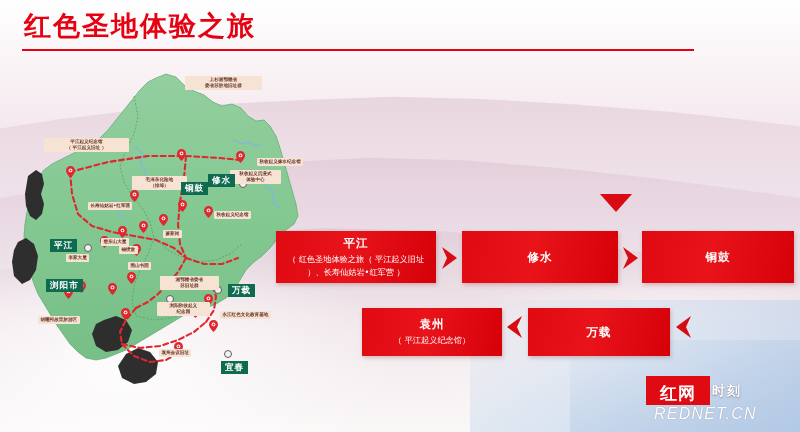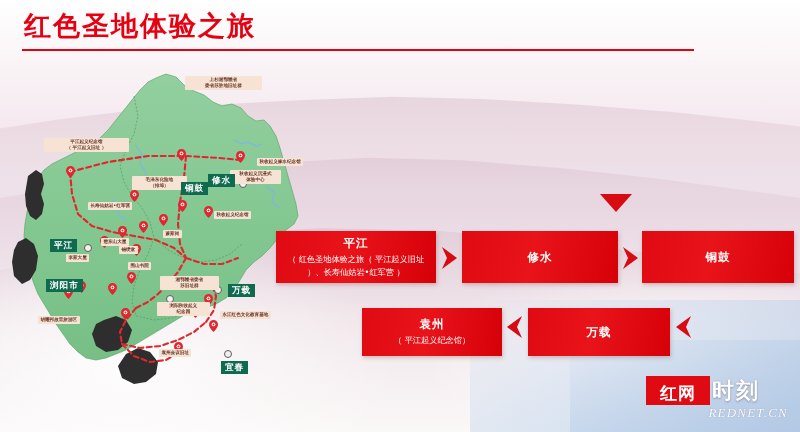--- a/index.html
+++ b/index.html
@@ -74,27 +74,27 @@
   .fbox .fdesc{font-size:8.2px;line-height:12.5px;font-weight:normal;margin-top:2px;padding:0 7px;}
   .chev{position:absolute;}
 
   
   .logo{position:absolute;left:646px;top:376px;width:142px;height:46px;}
   .logo-red{position:absolute;left:0;top:0;width:64px;height:29px;background:#e00a12;
     display:flex;align-items:flex-end;justify-content:center;}
   .logo-red span{color:#fff;font-size:17px;font-weight:bold;letter-spacing:1px;
     font-family:"DejaVu Sans","Liberation Sans",sans-serif;}
   .logo-white{position:absolute;left:66px;top:0;height:29px;display:flex;align-items:center;}
-  .logo-white span{color:#ffffff;font-size:22px;font-weight:bold;letter-spacing:2px;
+  .logo-white span{color:#ffffff;font-size:13px;font-weight:bold;letter-spacing:2px;
     text-shadow:0 0 1px rgba(130,130,150,.85),0 1px 2px rgba(120,120,140,.6);
     font-family:Liberation Sans, sans-serif;}
-  .logo-sub{position:absolute;left:8px;top:29px;width:134px;color:#ffffff;font-size:13px;
-    font-style:italic;letter-spacing:1.2px;text-align:right;
+  .logo-sub{position:absolute;left:8px;top:29px;width:134px;color:#ffffff;font-size:16px;
+    font-style:italic;letter-spacing:1.2px;text-align:left;
     text-shadow:0 0 1px rgba(120,120,145,.9);
-    font-family:Liberation Serif, serif;}
+    font-family:Liberation Sans, sans-serif;}
 </style>
 </head>
 <body>
 
 <div id="stage">
 
   <div class="bg-base"></div>
   <div class="bg-hill hill1"></div>
   <div class="bg-hill hill2"></div>
   <div class="bg-hill hill3"></div>

